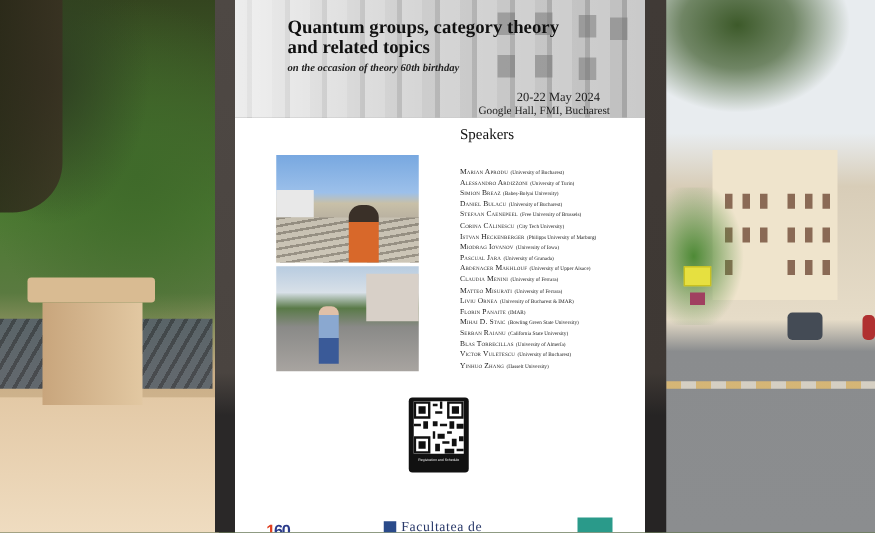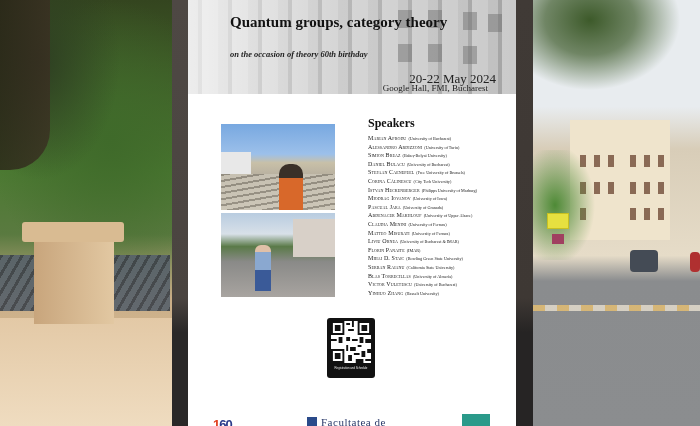--- a/index.html
+++ b/index.html
@@ -30,31 +30,31 @@
   .frame-r{position:absolute;left:516px;top:0;width:17px;height:426px;background:linear-gradient(#403a36 0%,#3e3834 70%,#262424 78%,#262424 100%);}
   .poster{position:absolute;left:188px;top:0;width:328px;height:426px;background:#ffffff;overflow:hidden;}
   .header{position:absolute;left:0;top:0;width:328px;height:94px;
     background:
       linear-gradient(90deg,rgba(255,255,255,.75) 0%,rgba(255,255,255,.3) 45%,rgba(255,255,255,.1) 100%),
       repeating-linear-gradient(90deg,#b8b8b8 0 10px,#9a9a9a 10px 14px,#c4c4c4 14px 30px),
       linear-gradient(#d0d0d0,#909090);}
   .hdr-win{position:absolute;width:14px;height:18px;background:#6a6a6a;opacity:.45;}
   .title{position:absolute;left:42px;top:14px;font-weight:bold;font-size:15px;line-height:16px;color:#111;width:260px;}
   .subtitle{position:absolute;left:42px;top:49px;font-style:italic;font-weight:bold;font-size:8.5px;line-height:10px;color:#222;width:270px;}
-  .date{position:absolute;right:20px;top:74px;font-size:13px;line-height:9px;color:#222;text-align:right;}
+  .date{position:absolute;right:36px;top:74px;font-size:10px;line-height:9px;color:#222;text-align:right;}
   .venue{position:absolute;right:28px;top:84px;font-size:9px;line-height:9px;color:#222;text-align:left;}
   .photo{position:absolute;left:33px;width:114px;}
   .photo1{top:124px;height:86px;background:linear-gradient(#78a8e0 0%,#9cc0ea 35%,#c8c0a8 45%,#b8b0a0 60%,#d8d0c0 100%);}
   .photo1 .person{position:absolute;left:58px;top:40px;width:24px;height:46px;background:linear-gradient(#3a3028 0 30%,#d8682a 30% 100%);border-radius:10px 10px 0 0;}
   .photo1 .seats{position:absolute;left:0;top:50px;width:114px;height:36px;background:repeating-linear-gradient(170deg,#8a8478 0 2px,#cac4b6 2px 6px);opacity:.8;}
   .photo1 .bldg-w{position:absolute;left:0;top:28px;width:30px;height:22px;background:#e8e8e8;}
   .photo2{top:213px;height:84px;background:linear-gradient(#b8cce0 0%,#d8e0e8 25%,#5a7a48 40%,#8a8a88 58%,#a8a4a0 100%);}
   .photo2 .person{position:absolute;left:34px;top:32px;width:16px;height:46px;background:linear-gradient(#e0c0a8 0 15%,#8aa8d0 15% 55%,#3a5a98 55% 100%);border-radius:6px 6px 0 0;}
   .photo2 .house{position:absolute;left:72px;top:6px;width:42px;height:38px;background:#d8d0c8;}
-  .speakers-title{position:absolute;left:180px;top:116px;font-weight:bold;font-size:12px;color:#111;}
+  .speakers-title{position:absolute;left:180px;top:100px;font-weight:normal;font-size:12px;color:#111;}
   .speakers{position:absolute;left:180px;top:134px;margin:0;padding:0;list-style:none;}
   .speakers li{font-size:5.2px;line-height:8.6px;height:8.6px;white-space:nowrap;color:#222;}
   .speakers .nm{font-variant:small-caps;font-size:6px;letter-spacing:.1px;}
   .speakers .af{font-size:4.2px;margin-left:2px;}
   .qr{position:absolute;left:139px;top:318px;width:48px;height:60px;background:#111;border-radius:3px;}
   .qr .code{position:absolute;left:4px;top:3px;width:40px;height:42px;background:#fff;}
   .qr .code svg{display:block;}
   .qr .cap{position:absolute;left:0;top:48px;width:48px;font-family:"Liberation Sans",sans-serif;font-size:2.8px;color:#eee;text-align:center;}
   .logo160{position:absolute;left:25px;top:417px;font-family:"Liberation Sans",sans-serif;font-weight:bold;font-size:13px;color:#2a3a8a;letter-spacing:-1px;}
   .logo160 .one{color:#e04020;}
@@ -111,20 +111,21 @@
   <div class="header">
     <div class="hdr-win" style="left:210px;top:10px"></div>
     <div class="hdr-win" style="left:240px;top:10px"></div>
     <div class="hdr-win" style="left:275px;top:12px"></div>
     <div class="hdr-win" style="left:300px;top:14px"></div>
     <div class="hdr-win" style="left:210px;top:44px"></div>
     <div class="hdr-win" style="left:240px;top:44px"></div>
     <div class="hdr-win" style="left:275px;top:46px"></div>
     <div class="title">
       <div>Quantum groups, category theory</div>
+      <div>and related topics</div>
     </div>
     <div class="subtitle">
       <div>on the occasion of theory 60th birthday</div>
     </div>
     <div class="date">20-22 May 2024</div>
     <div class="venue">Google Hall, FMI, Bucharest</div>
   </div>
 
   <div class="photo photo1">
     <div class="bldg-w"></div>

